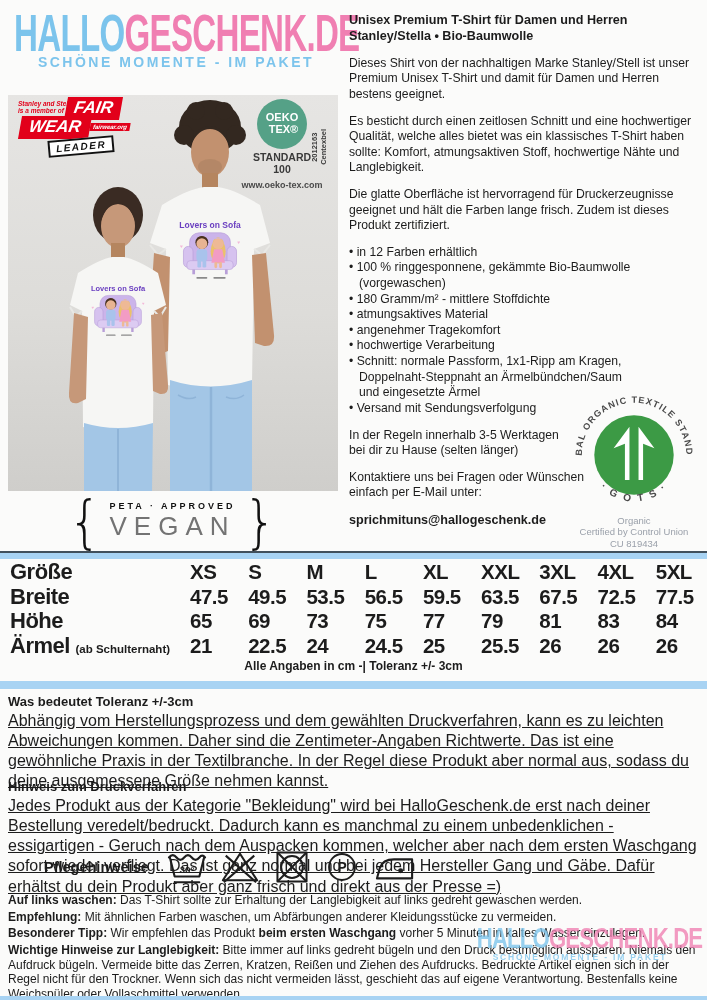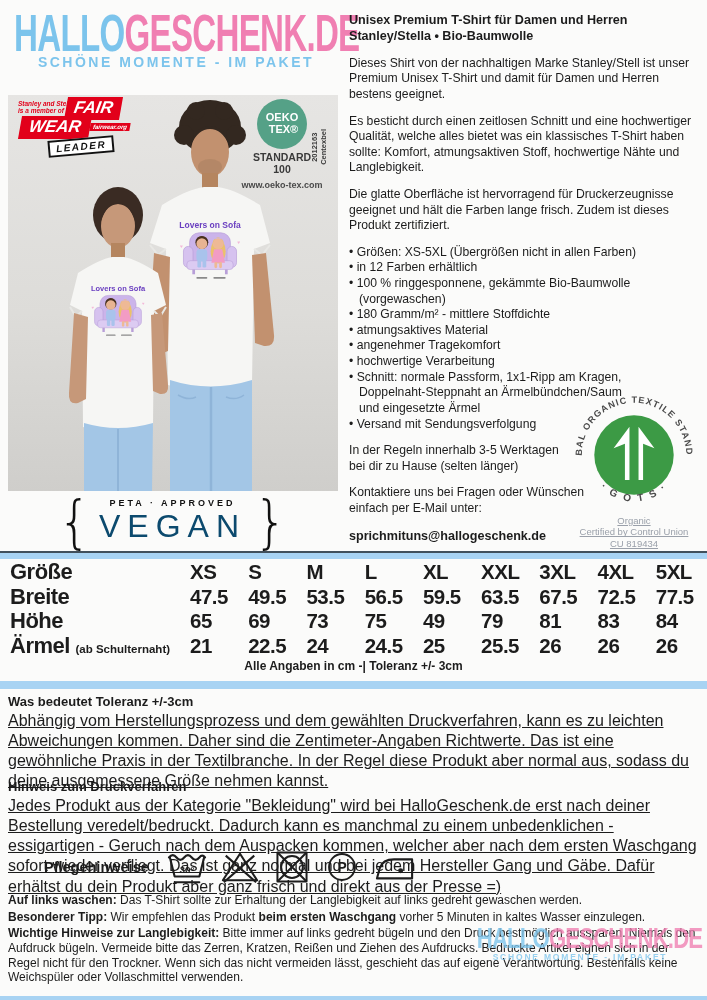--- a/index.html
+++ b/index.html
@@ -34,30 +34,30 @@
     display:flex; flex-direction:column; align-items:center; justify-content:center; font-weight:800; font-size:11px; line-height:1.05;text-align:right; }
   .oeko-std { margin-top:3px; font-weight:800; font-size:10.5px; color:#3a3a3a; line-height:1.1; white-space:pre-line; }
   .oeko-cert { position:absolute; right:2px; top:30px; writing-mode:vertical-rl; transform:rotate(180deg);
     font-size:7.5px; font-weight:bold; color:#3a3a3a; line-height:1.2; white-space:pre-line; }
   .oeko-url { margin-top:5px; font-weight:bold; font-size:9px; color:#4a4a4a; }
   
   .peta { position:absolute; left:0px; top:492px; width:345px; height:58px; display:flex; align-items:center; justify-content:center; gap:4px; }
   .peta-brace { font-size:52px; font-weight:300; color:#111; line-height:1; transform:scaleY(1.1); font-family:"DejaVu Sans", sans-serif; }
   .peta-mid { text-align:center; padding:0 4px; }
   .peta-top { font-size:9px; font-weight:800; letter-spacing:3px; color:#111; }
-  .peta-main { font-size:32px; font-weight:400; letter-spacing:7px; color:#0c4a6e; margin-top:0; }
+  .peta-main { font-size:26px; font-weight:400; letter-spacing:7px; color:#737373; margin-top:0; }
   
   .desc { position:absolute; left:349px; top:12px; width:354px; font-size:12.2px; line-height:1.28; color:#1c1c1c; }
   .desc .title { font-weight:bold; font-size:12.6px; margin-bottom:11px; line-height:1.3; white-space:pre-line; }
   .desc p { margin-bottom:11px; white-space:pre-line; }
   .bullets { margin-bottom:11px; }
   .bullet { white-space:pre-line; padding-left:10px; text-indent:-10px; }
   .email { font-weight:bold; font-size:12.6px; }
   .gots { position:absolute; left:216px; top:384px; width:138px; text-align:center; }
-  .gots-caption { font-size:9.5px; color:#9aa0aa; line-height:1.25; margin-top:-4px; white-space:pre-line;text-decoration:underline; }
+  .gots-caption { font-size:9.5px; color:#9aa0aa; line-height:1.25; margin-top:-4px; white-space:pre-line; }
   
   .divider { position:absolute; left:0; width:707px; background:#a8d3f3; }
   .d1 { top:551px; height:8px; border-top:2px solid #41505c; }
   .d2 { top:681px; height:8px; }
   .d3 { top:996px; height:4px; }
   
   .size-table { position:absolute; left:10px; top:560px; width:692px; }
   .trow { display:grid; grid-template-columns:168px repeat(9,1fr); align-items:baseline; line-height:24.5px;gap:12px; }
   .tlabel { font-weight:800; font-size:22px; letter-spacing:-0.5px; }
   .tlabel small { font-weight:bold; font-size:11.5px; letter-spacing:0; }
@@ -190,21 +190,20 @@
     <span class="peta-brace">}</span>
   </div>
 
   <div class="desc">
     <div class="title">Unisex Premium T-Shirt für Damen und Herren
 Stanley/Stella  • Bio-Baumwolle</div>
     <p>Dieses Shirt von der nachhaltigen Marke Stanley/Stell ist unser Premium Unisex T-Shirt und damit für Damen und Herren bestens geeignet.</p>
     <p>Es besticht durch einen zeitlosen Schnitt und eine hochwertiger Qualität, welche alles bietet was ein klassisches T-Shirt haben sollte: Komfort, atmungsaktiven Stoff, hochwertige Nähte und Langlebigkeit.</p>
     <p>Die glatte Oberfläche ist hervorragend für Druckerzeugnisse geeignet und hält die Farben lange frisch. Zudem ist dieses Produkt zertifiziert.</p>
     <div class="bullets">
-        <div class="bullet">• Größen: XS-5XL (Übergrößen nicht in allen Farben)</div>
         <div class="bullet">• in 12 Farben erhältlich</div>
         <div class="bullet">• 100 % ringgesponnene, gekämmte Bio-Baumwolle (vorgewaschen)</div>
         <div class="bullet">• 180 Gramm/m² - mittlere Stoffdichte</div>
         <div class="bullet">• atmungsaktives Material</div>
         <div class="bullet">• angenehmer Tragekomfort</div>
         <div class="bullet">• hochwertige Verarbeitung</div>
         <div class="bullet">• Schnitt: normale Passform, 1x1-Ripp am Kragen,
 Doppelnaht-Steppnaht an Ärmelbündchen/Saum
 und eingesetzte Ärmel</div>
         <div class="bullet">• Versand mit Sendungsverfolgung</div>
@@ -263,21 +262,21 @@
         <div class="tcell">67.5</div>
         <div class="tcell">72.5</div>
         <div class="tcell">77.5</div>
       </div>
       <div class="trow">
         <div class="tlabel">Höhe </div>
         <div class="tcell">65</div>
         <div class="tcell">69</div>
         <div class="tcell">73</div>
         <div class="tcell">75</div>
-        <div class="tcell">49</div>
+        <div class="tcell">77</div>
         <div class="tcell">79</div>
         <div class="tcell">81</div>
         <div class="tcell">83</div>
         <div class="tcell">84</div>
       </div>
       <div class="trow">
         <div class="tlabel">Ärmel <small>(ab Schulternaht)</small></div>
         <div class="tcell">21</div>
         <div class="tcell">22.5</div>
         <div class="tcell">24</div>
@@ -335,20 +334,21 @@
     <span class="care-icon">
       <svg width="46" height="38" viewBox="0 0 48 40" fill="none" stroke="#1d1d1d" stroke-width="2.2" stroke-linejoin="round">
         <path d="M5,32 L8,21 Q11,12 23,12 L42,12 L42,32 Z"></path>
         <circle cx="30" cy="24" r="2.6" fill="#1d1d1d" stroke="none"></circle>
       </svg>
     </span>
   </div>
 
   <div class="care-notes">
       <div class="careline"><b>Auf links waschen:</b> Das T-Shirt sollte zur Erhaltung der Langlebigkeit auf links gedreht gewaschen werden.</div>
+      <div class="careline"><b>Empfehlung:</b> Mit ähnlichen Farben waschen, um Abfärbungen anderer Kleidungsstücke zu vermeiden.</div>
       <div class="careline"><b>Besonderer Tipp:</b> Wir empfehlen das Produkt <b>beim ersten Waschgang</b> vorher 5 Minuten in kaltes Wasser einzulegen.</div>
       <div class="careline"><b>Wichtige Hinweise zur Langlebigkeit:</b> Bitte immer auf links gedreht bügeln und den Druck bestmöglich aussparen. Niemals den Aufdruck bügeln. Vermeide bitte das Zerren, Kratzen, Reißen und Ziehen des Aufdrucks. Bedruckte Artikel eignen sich in der Regel nicht für den Trockner. Wenn sich das nicht vermeiden lässt, geschieht das auf eigene Verantwortung. Bestenfalls keine Weichspüler oder Vollaschmittel verwenden.</div>
     </div>
 
   <div class="watermark">
     <div class="wm-line"><span class="logo-blue">HALLO</span><span class="logo-pink">GESCHENK.DE</span></div>
     <div class="wm-tag">SCHÖNE MOMENTE - IM PAKET</div>
   </div>
 
   <div class="divider d3"></div>

